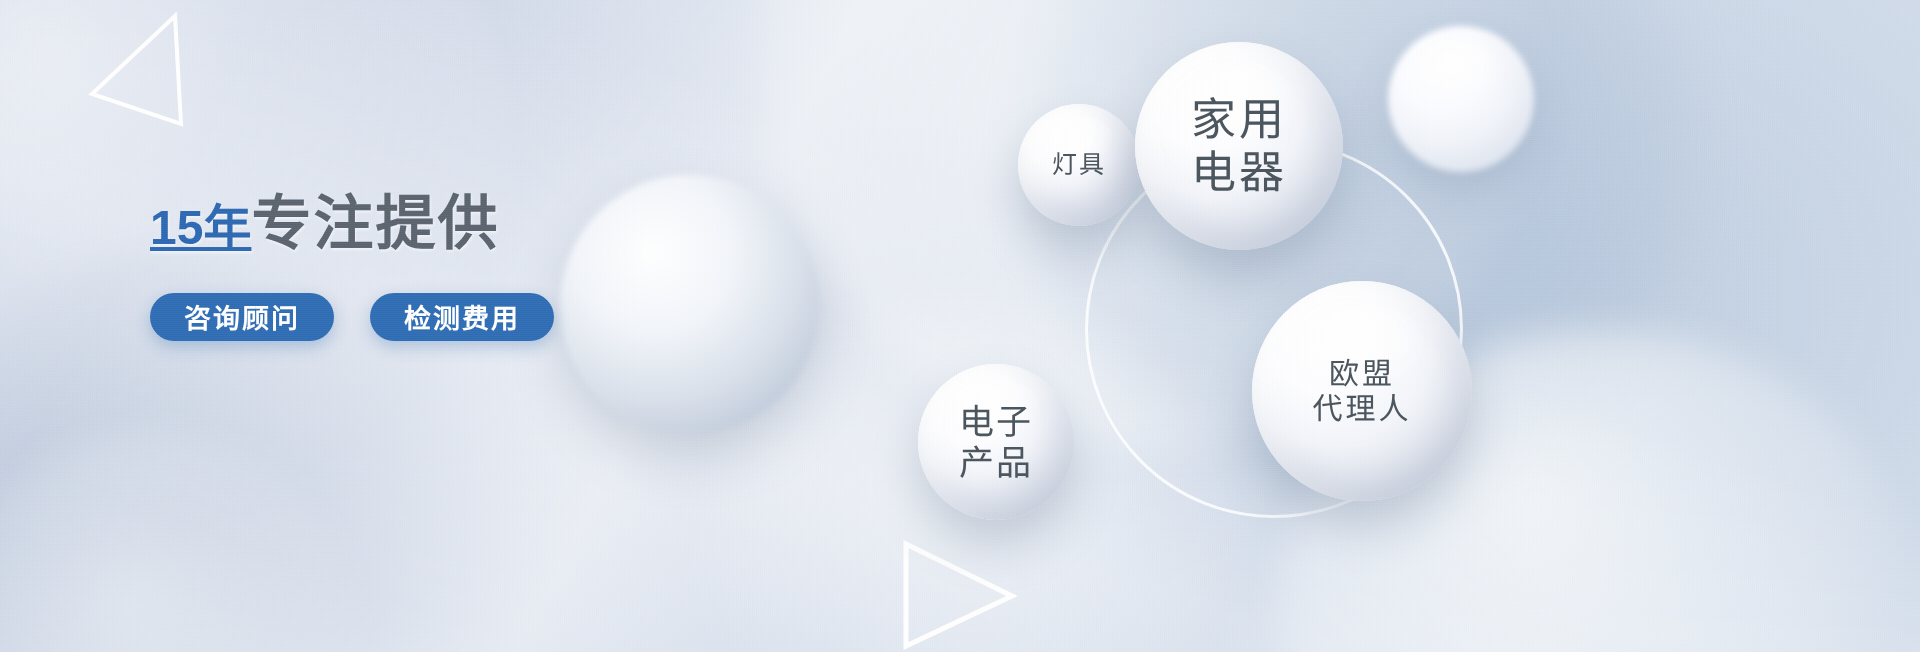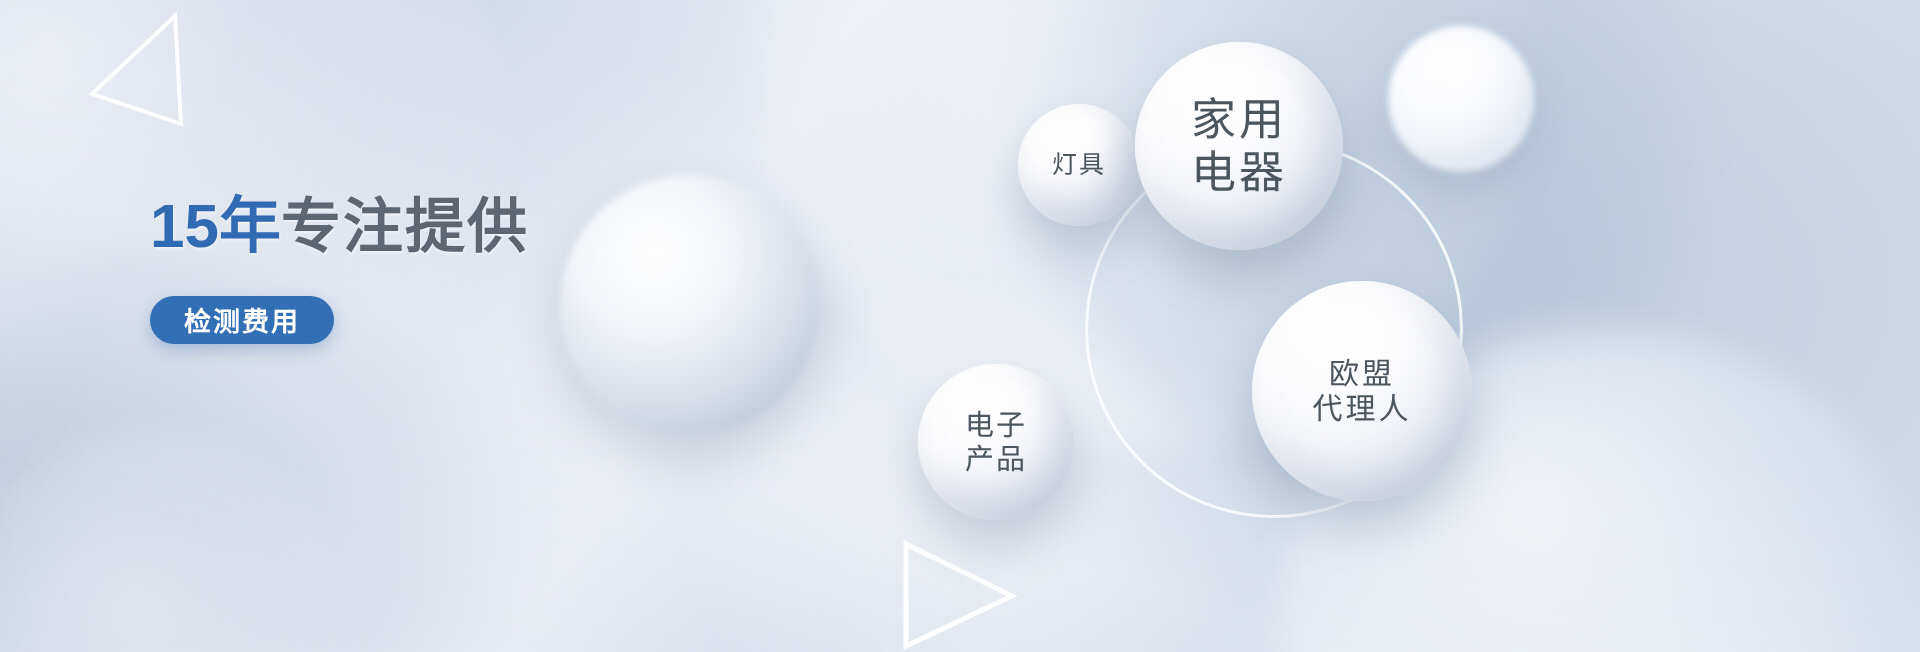--- a/index.html
+++ b/index.html
@@ -119,22 +119,23 @@
     font-size:60px;
     font-weight:bold;
     line-height:1.28;
     letter-spacing:2px;
     color:#5a636e;
     text-shadow:1px 2px 3px rgba(255,255,255,0.55);
     white-space:nowrap;
   }
   .headline .accent{ color:#2d68b2; }
   .headline .num{
-    font-size:62px;
+    font-size:48px;
     letter-spacing:0px;
+    text-decoration:underline;
   }
   .headline-line2{ margin-top:-2px; }
 
   .btn-row{
     margin-top:30px;
     display:flex;
     gap:36px;
     align-items:center;
   }
   .btn{
@@ -193,21 +194,21 @@
   .bub-home{
     left:1135px; top:42px; width:208px; height:208px;
     font-size:45px;
   }
   .bub-eu{
     left:1252px; top:281px; width:220px; height:220px;
     font-size:30px;
   }
   .bub-elec{
     left:918px; top:364px; width:156px; height:156px;
-    font-size:29px; letter-spacing:2px;
+    font-size:35px; letter-spacing:2px;
   }
   .bub-plain{
     left:1388px; top:26px; width:146px; height:146px;
     filter:blur(3px);
     background:
       radial-gradient(circle at 36% 28%, #ffffff 0%, #fbfcff 30%, #f0f3f9 55%, #dfe5ef 78%, #ccd4e1 100%);
     box-shadow:0 18px 36px rgba(120,136,162,0.25);
   }
 
   .noise{
@@ -276,18 +277,19 @@
     <span class="label">电子
 产品</span>
   </div>
 
   <div class="copy">
     <div class="headline">
       <span class="accent num">15年</span><span>专注提供</span>
     </div>
 
     <div class="btn-row">
+      <button class="btn">咨询顾问</button>
       <button class="btn">检测费用</button>
     </div>
   </div>
 
   <div class="noise"></div>
 </div>
 
 </body></html>

